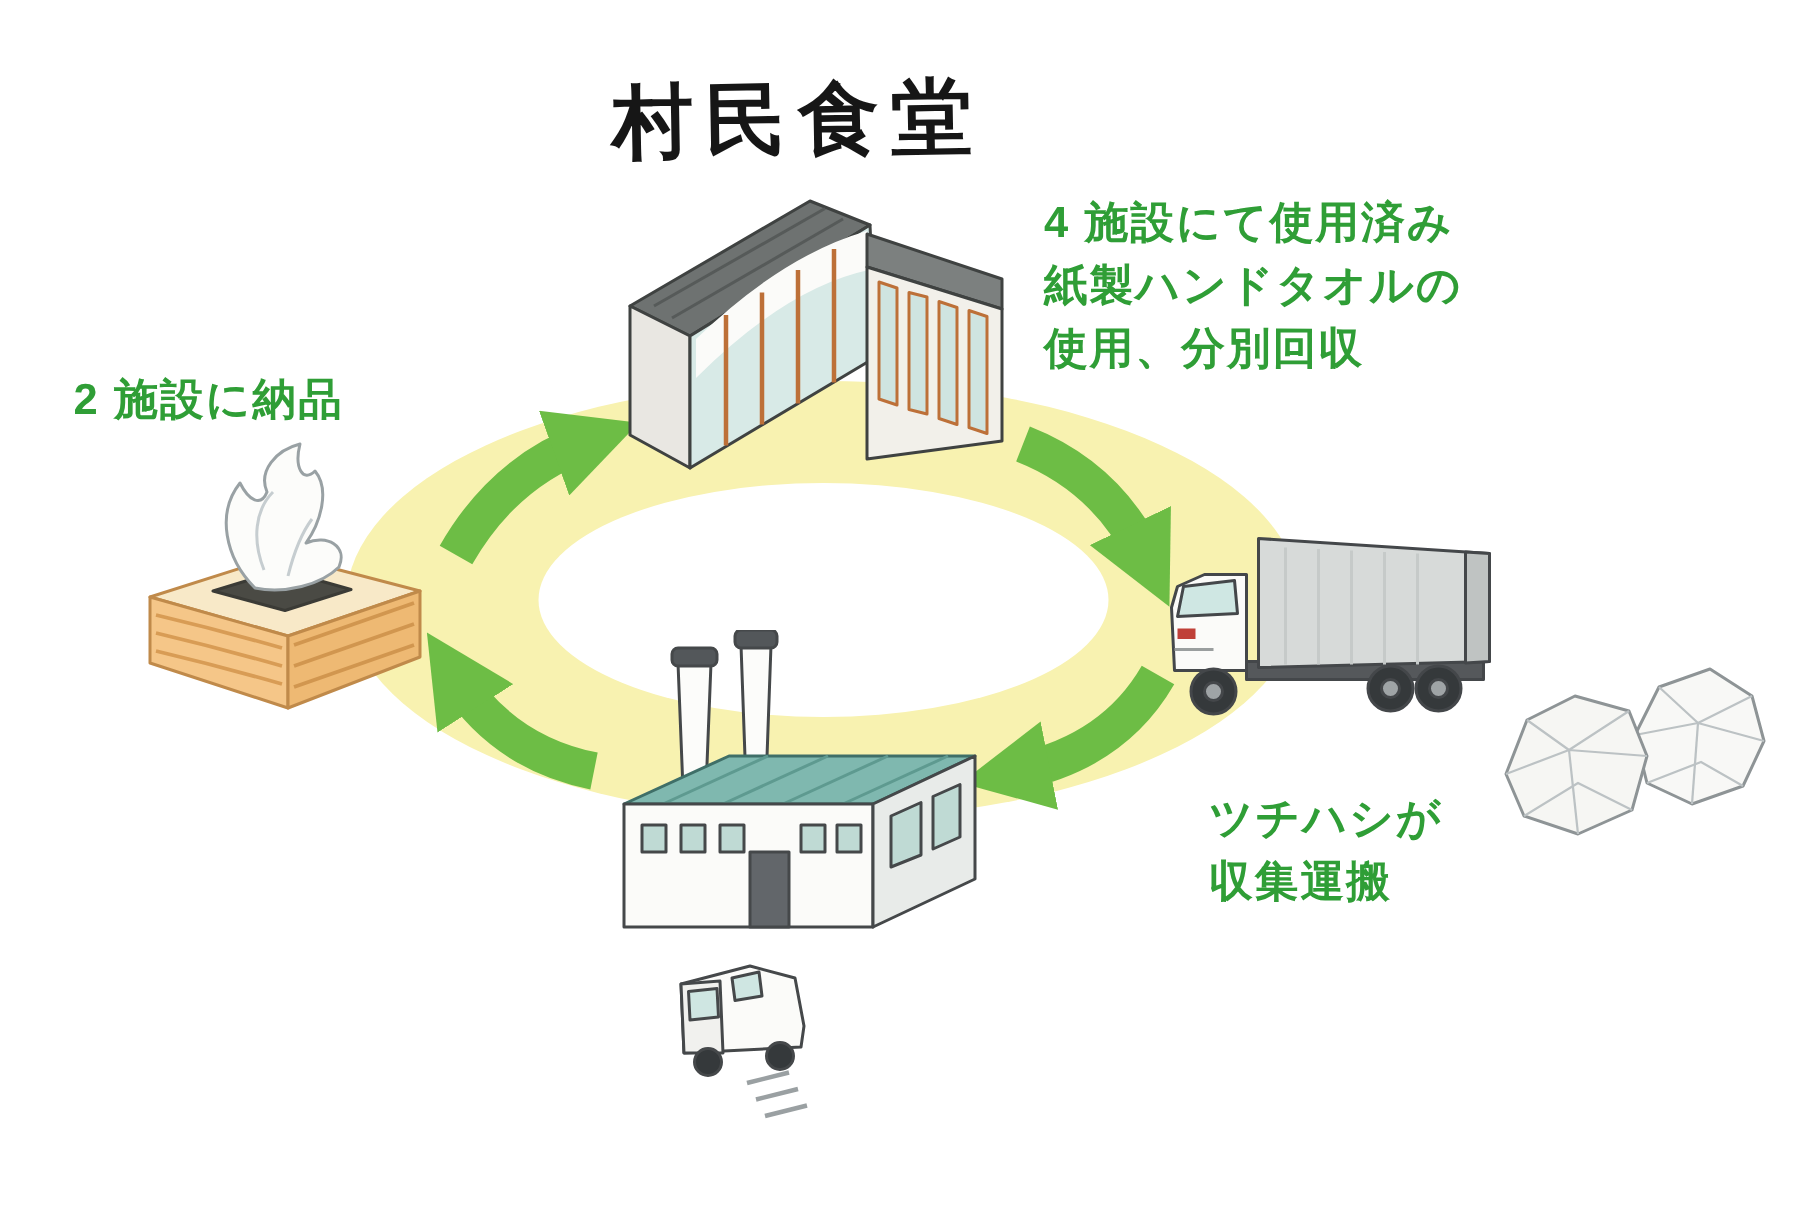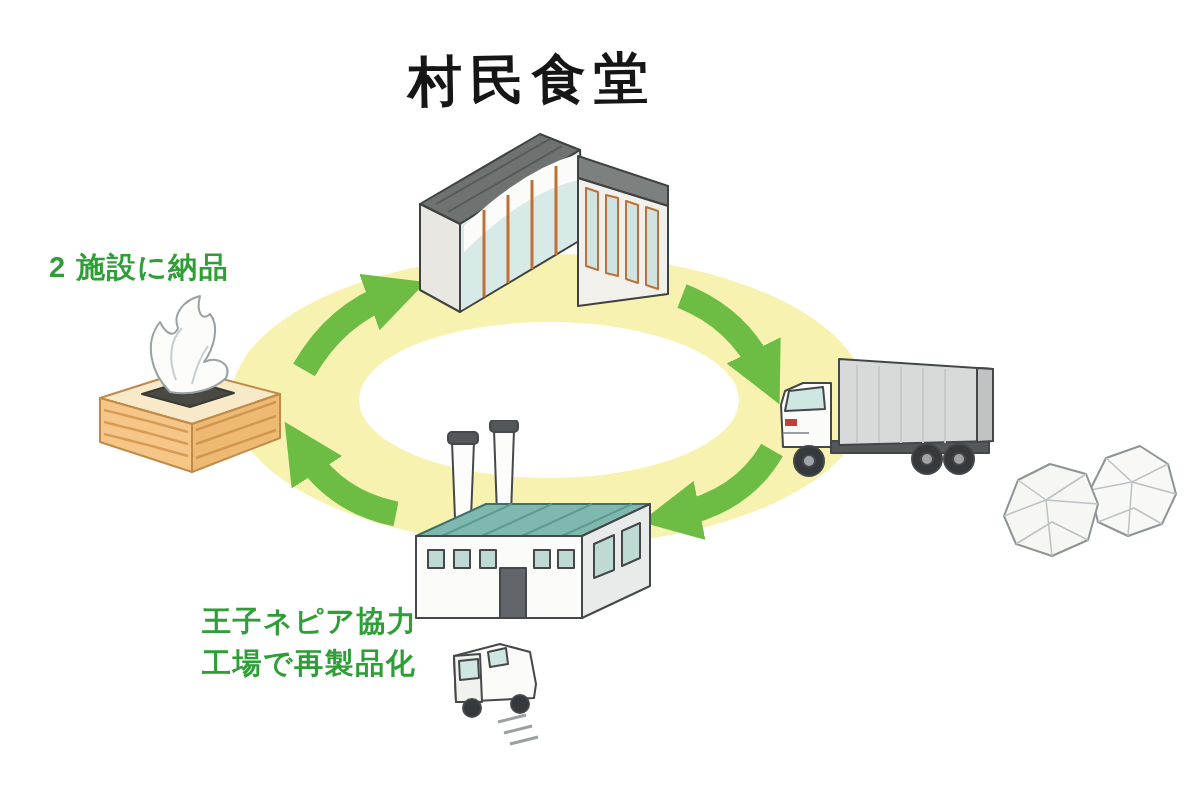--- a/index.html
+++ b/index.html
@@ -176,17 +176,20 @@
       <path d="M20,146 Q62,156 104,168" fill="none" stroke="#d89c55" stroke-width="2.5"></path>
       <polygon points="108,136 196,106 196,150 108,184" fill="#eeb973"></polygon>
       <path d="M112,142 Q152,128 192,114" fill="none" stroke="#d1964f" stroke-width="2.5"></path>
       <path d="M112,156 Q152,142 192,128" fill="none" stroke="#d1964f" stroke-width="2.5"></path>
       <path d="M112,170 Q152,156 192,142" fill="none" stroke="#d1964f" stroke-width="2.5"></path>
     </g>
   </svg>
 
   <div class="diagram-title">村民食堂</div>
 
-  <div class="step-label label-remanufacture">王子ネピア協力
-工場で再製品化</div>
+  <div class="step-label label-collect">4 施設にて使用済み
+紙製ハンドタオルの
+使用、分別回収</div>
+  <div class="step-label label-transport">ツチハシが
+収集運搬</div>
   <div class="step-label label-deliver">2 施設に納品</div>
 
 </div>
 
 </body></html>

